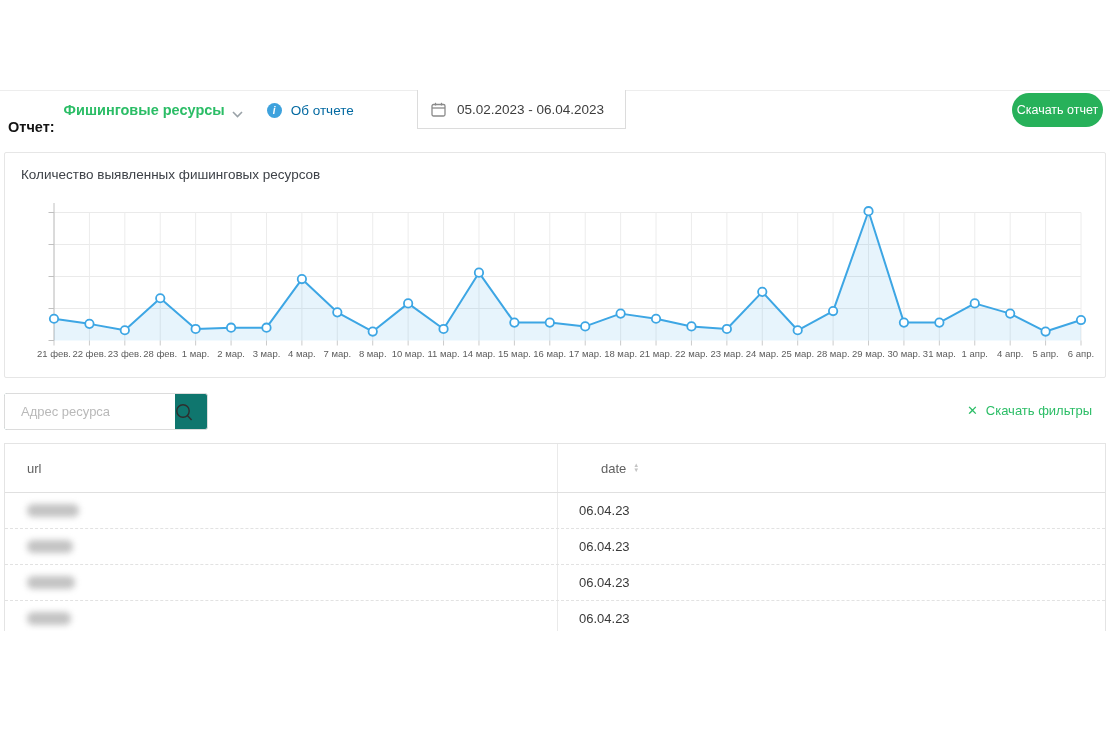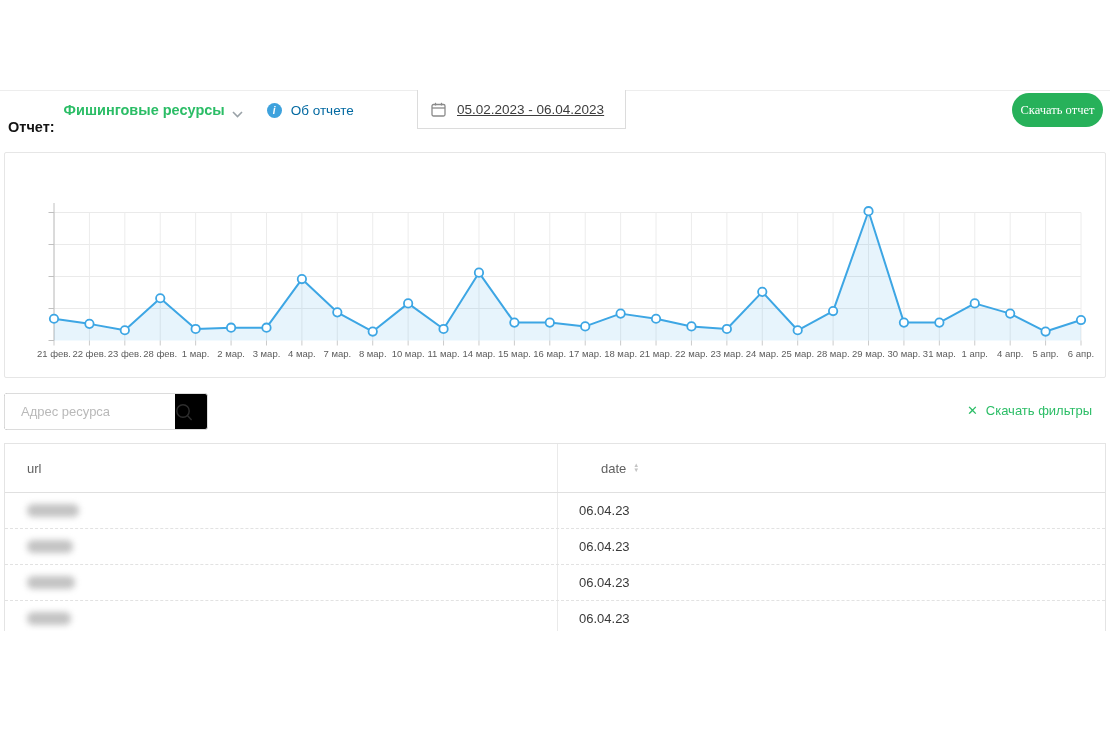--- a/index.html
+++ b/index.html
@@ -19,39 +19,39 @@
   .about-report { display:flex; align-items:center; margin-left:24px; cursor:pointer; }
   .info-circle { width:15px; height:15px; border-radius:50%; background:#3ea2dd;
                  color:#fff; font-size:10px; font-weight:700; display:flex;
                  align-items:center; justify-content:center; font-style:italic; }
   .about-label { margin-left:9px; font-size:13.5px; color:#0369a1; }
 
   
   .datebox { position:absolute; left:417px; top:90px; width:209px; height:39px;
              background:#fff; border:1px solid #dcdcdc; border-top:none;
              display:flex; align-items:center; padding-left:13px; z-index:4; cursor:pointer; }
-  .datebox .dtext { margin-left:11px; font-size:13.5px; color:#3d3d3d;text-decoration:underline; }
+  .datebox .dtext { margin-left:11px; font-size:13.5px; color:#3d3d3d; }
 
   
   .download-btn { position:absolute; left:1012px; top:93px; width:91px; height:34px;
                   border:none; border-radius:17px; background:#27b15a; color:#ffffff;
-                  font-size:12.5px; font-family:Liberation Serif, serif;
+                  font-size:12.5px; font-family:Liberation Sans, sans-serif;
                   display:flex; align-items:center; justify-content:center;
                   cursor:pointer; z-index:4; }
 
   
   .chart-card { position:absolute; left:4px; top:152px; width:1102px; height:226px;
                 background:#fff; border:1px solid #e6e6e6; border-radius:2px; }
   .chart-title { position:absolute; left:16px; top:14px; font-size:13.5px; color:#3e4248; }
   #chart-svg { position:absolute; left:0; top:0; }
   #chart-svg text { font-family:"Liberation Sans", sans-serif; }
 
   
   .search-box { position:absolute; left:4px; top:393px; width:204px; height:37px;
-                border:1px solid #dcdcdc; border-radius:3px; background:#000000; }
+                border:1px solid #dcdcdc; border-radius:3px; background:#0f766e; }
   .search-box input { position:absolute; left:0; top:0; width:170px; height:35px;
                       border:none; outline:none; padding-left:16px; font-size:13px;
                       color:#333; font-family:"Liberation Sans", sans-serif; }
   .search-box input::placeholder { color:#b9b9b9; }
   .search-icon { position:absolute; right:12px; top:8px; cursor:pointer; }
 
   .reset-filters { position:absolute; right:18px; top:403px; display:flex;
                    align-items:center; cursor:pointer; }
   .reset-x { color:#2bbd66; font-size:13px; margin-right:8px; line-height:1; }
   .reset-label { color:#2bbd66; font-size:13px; }
@@ -99,20 +99,21 @@
     <line x1="1" y1="6" x2="14" y2="6" stroke="#8a8a8a" stroke-width="1.3"></line>
     <line x1="4.5" y1="0.8" x2="4.5" y2="3.5" stroke="#8a8a8a" stroke-width="1.3"></line>
     <line x1="10.5" y1="0.8" x2="10.5" y2="3.5" stroke="#8a8a8a" stroke-width="1.3"></line>
   </svg>
   <span class="dtext">05.02.2023 - 06.04.2023</span>
 </div>
 
 <button class="download-btn">Скачать отчет</button>
 
 <div class="chart-card">
+  <div class="chart-title">Количество выявленных фишинговых ресурсов</div>
   <svg id="chart-svg" width="1102" height="226" viewBox="0 0 1102 226">
       <line x1="49" y1="155.5" x2="1076" y2="155.5" stroke="#eaeaea" stroke-width="1"></line>
       <line x1="49" y1="123.5" x2="1076" y2="123.5" stroke="#eaeaea" stroke-width="1"></line>
       <line x1="49" y1="91.5" x2="1076" y2="91.5" stroke="#eaeaea" stroke-width="1"></line>
       <line x1="49" y1="59.5" x2="1076" y2="59.5" stroke="#eaeaea" stroke-width="1"></line>
       <line x1="49" y1="59.5" x2="49" y2="187.5" stroke="#ececec" stroke-width="1"></line>
       <line x1="84.41379310344828" y1="59.5" x2="84.41379310344828" y2="187.5" stroke="#ececec" stroke-width="1"></line>
       <line x1="119.82758620689656" y1="59.5" x2="119.82758620689656" y2="187.5" stroke="#ececec" stroke-width="1"></line>
       <line x1="155.24137931034483" y1="59.5" x2="155.24137931034483" y2="187.5" stroke="#ececec" stroke-width="1"></line>
       <line x1="190.6551724137931" y1="59.5" x2="190.6551724137931" y2="187.5" stroke="#ececec" stroke-width="1"></line>

